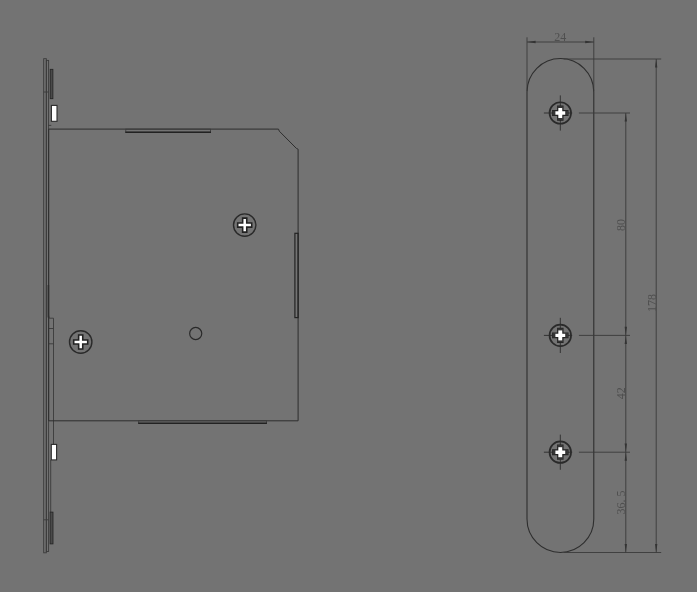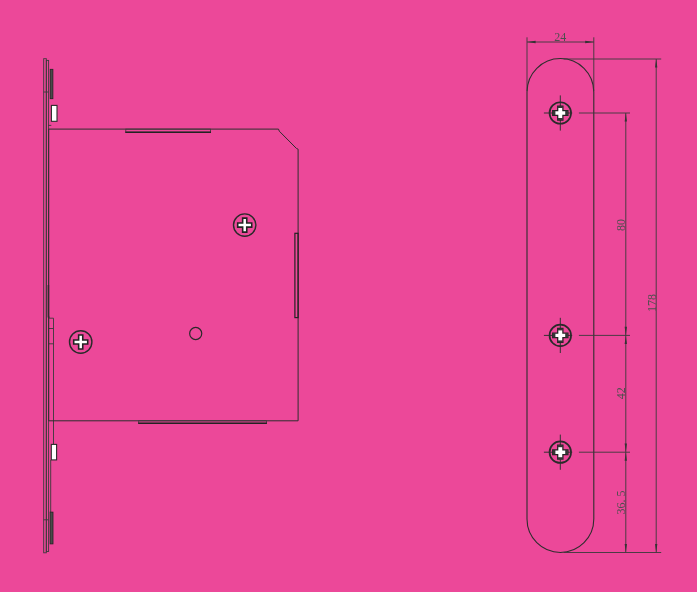--- a/index.html
+++ b/index.html
@@ -1,16 +1,16 @@
 <!DOCTYPE html>
 <html><head>
 <meta charset="utf-8">
 <style>
   html,body{margin:0;padding:0;background:#ffffff;}
-  .page{width:697px;height:592px;position:relative;background:#ec4899;overflow:hidden;
+  .page{width:697px;height:592px;position:relative;background:#737373;overflow:hidden;
         font-family:"Liberation Serif", serif;text-align:center;}
   svg{display:block;}
   text{fill:#4f4f4f;font-family:"Liberation Serif", serif;font-size:12px;}
 </style>
 </head>
 <body>
 <div class="page">
 <svg width="697" height="592" viewBox="0 0 697 592">
 
 <g fill="none" stroke="#3a3a3a" stroke-width="0.9">

